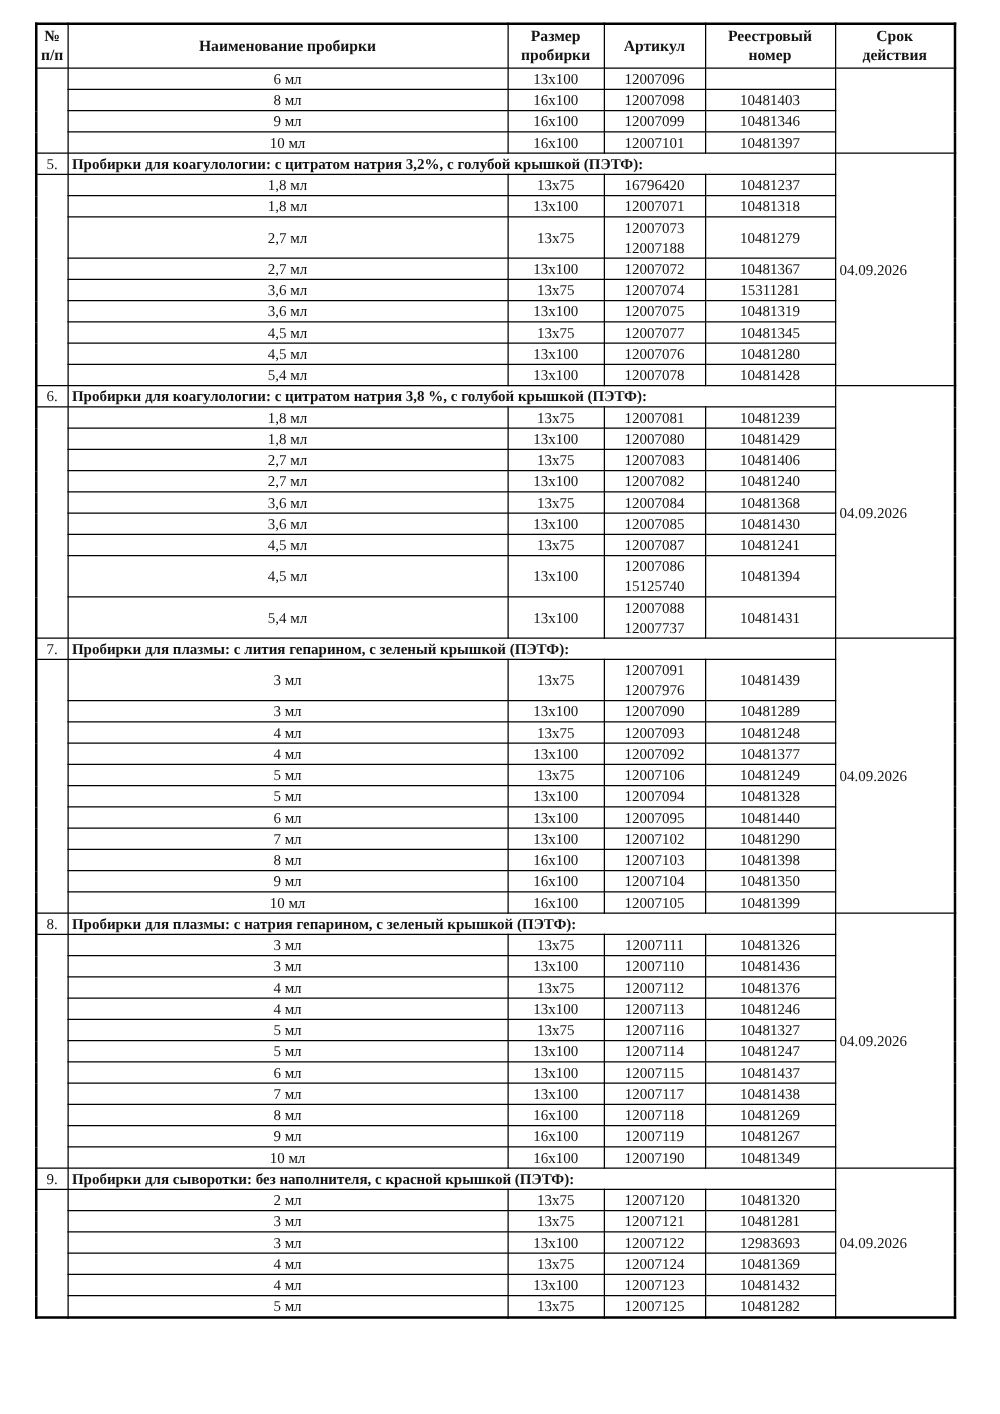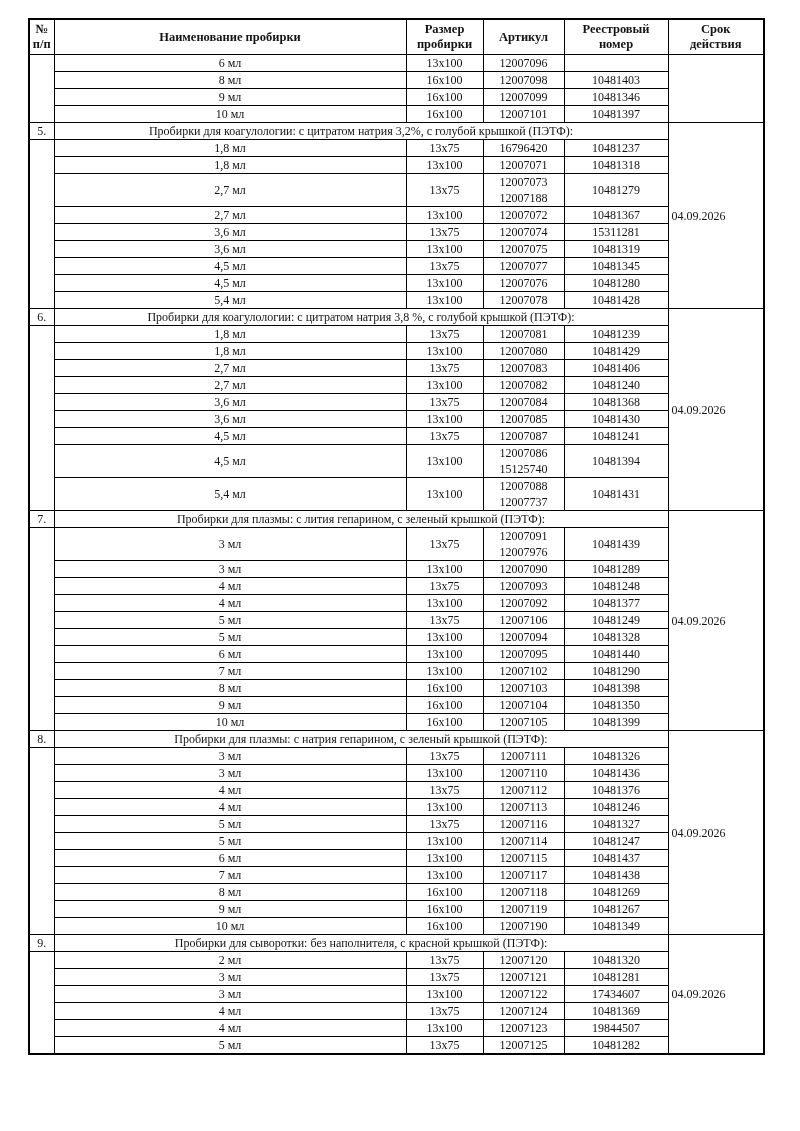--- a/index.html
+++ b/index.html
@@ -48,22 +48,21 @@
     height: 16px;
   }
   td.cell-center {
     text-align: center;
     white-space: pre-line;
   }
   td.cell-num {
     text-align: center;
   }
   td.cell-section-title {
-    text-align: center;
-    font-weight: normal;
+    font-weight: bold;
     font-size: 12.5px;
     height: 16px;
   }
   td.cell-validity {
     text-align: left;
     vertical-align: middle;
   }
 </style>
 </head>
 <body>
@@ -402,33 +401,33 @@
         <tr>
           <td class="cell-name">3 мл</td>
           <td class="cell-center">13x75</td>
           <td class="cell-center">12007121</td>
           <td class="cell-center">10481281</td>
         </tr>
         <tr>
           <td class="cell-name">3 мл</td>
           <td class="cell-center">13x100</td>
           <td class="cell-center">12007122</td>
-          <td class="cell-center">17434607</td>
+          <td class="cell-center">12983693</td>
         </tr>
         <tr>
           <td class="cell-name">4 мл</td>
           <td class="cell-center">13x75</td>
           <td class="cell-center">12007124</td>
           <td class="cell-center">10481369</td>
         </tr>
         <tr>
           <td class="cell-name">4 мл</td>
           <td class="cell-center">13x100</td>
           <td class="cell-center">12007123</td>
-          <td class="cell-center">19844507</td>
+          <td class="cell-center">10481432</td>
         </tr>
         <tr>
           <td class="cell-name">5 мл</td>
           <td class="cell-center">13x75</td>
           <td class="cell-center">12007125</td>
           <td class="cell-center">10481282</td>
         </tr>
       </tbody>
   </table>
 </div>

